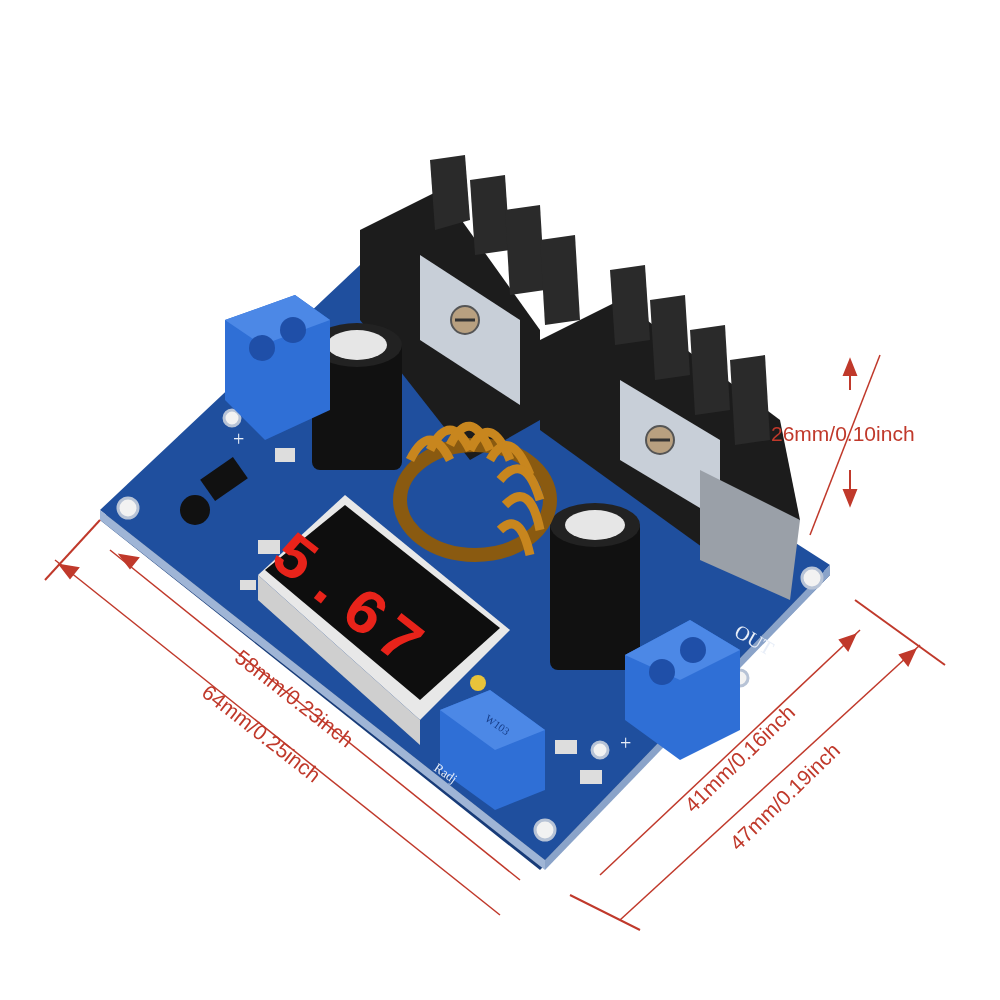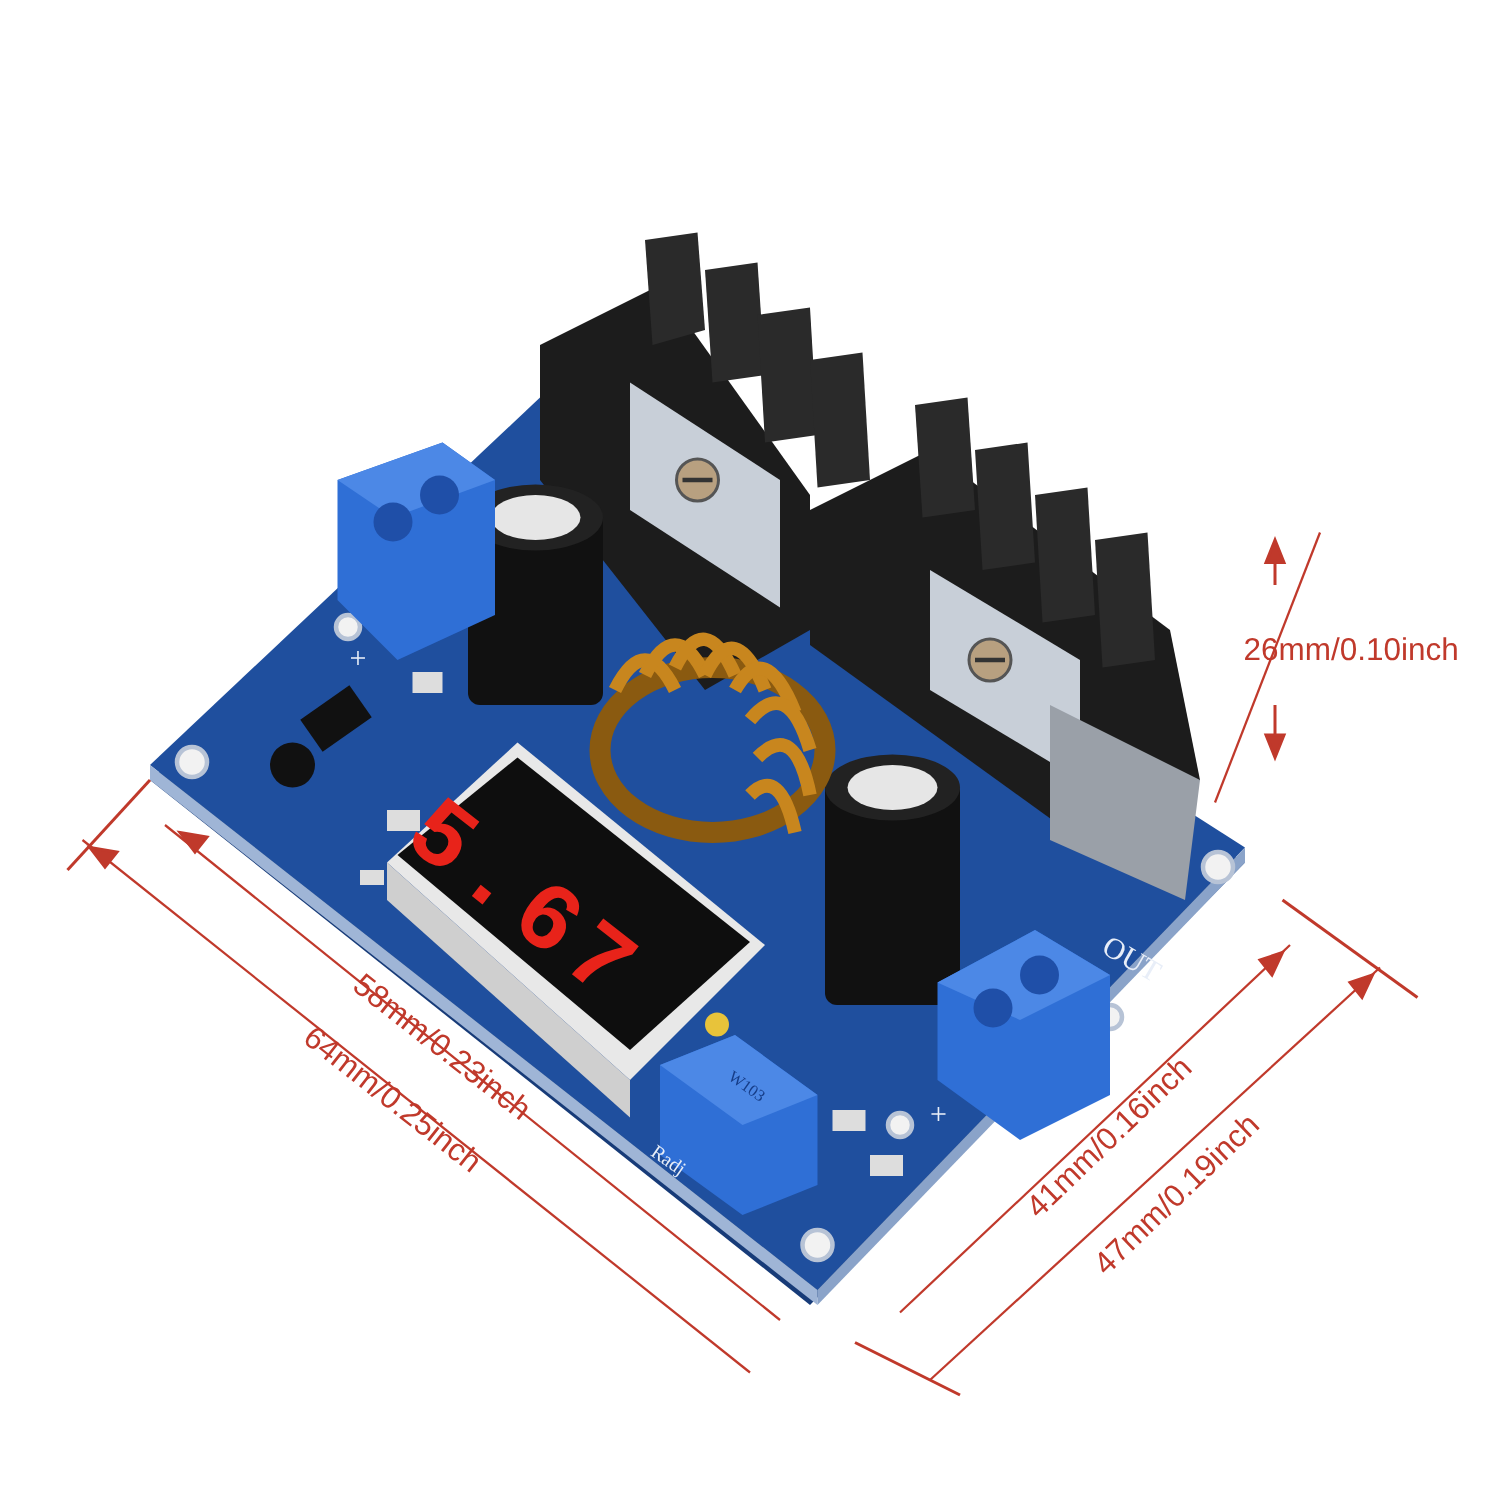--- a/index.html
+++ b/index.html
@@ -136,18 +136,18 @@
   </svg>
 
   <div class="silk" style="left:300px;top:520px;font-family:'Liberation Mono',monospace;font-size:64px;color:#e8231a;transform:rotate(38deg);font-weight:bold;letter-spacing:6px;">5.67</div>
 
   <div class="silk" style="left:742px;top:620px;font-size:20px;transform:rotate(30deg);">OUT</div>
   <div class="silk" style="left:233px;top:428px;font-size:20px;">+</div>
   <div class="silk" style="left:620px;top:732px;font-size:20px;">+</div>
   <div class="silk" style="left:440px;top:760px;font-size:13px;transform:rotate(35deg);">Radj</div>
   <div class="silk" style="left:490px;top:712px;font-size:11px;color:#163d88;transform:rotate(35deg);">W103</div>
 
-  <div class="dim-label" style="left:829px;top:422px;text-align:center;">26mm/0.10inch</div>
+  <div class="dim-label" style="left:771px;top:422px;text-align:center;">26mm/0.10inch</div>
   <div class="dim-label" style="left:245px;top:645px;transform:rotate(38deg);">58mm/0.23inch</div>
   <div class="dim-label" style="left:212px;top:680px;transform:rotate(38deg);">64mm/0.25inch</div>
   <div class="dim-label" style="left:680px;top:800px;transform:rotate(-44deg);">41mm/0.16inch</div>
   <div class="dim-label" style="left:725px;top:838px;transform:rotate(-44deg);">47mm/0.19inch</div>
 </div>
 
 </body></html>

